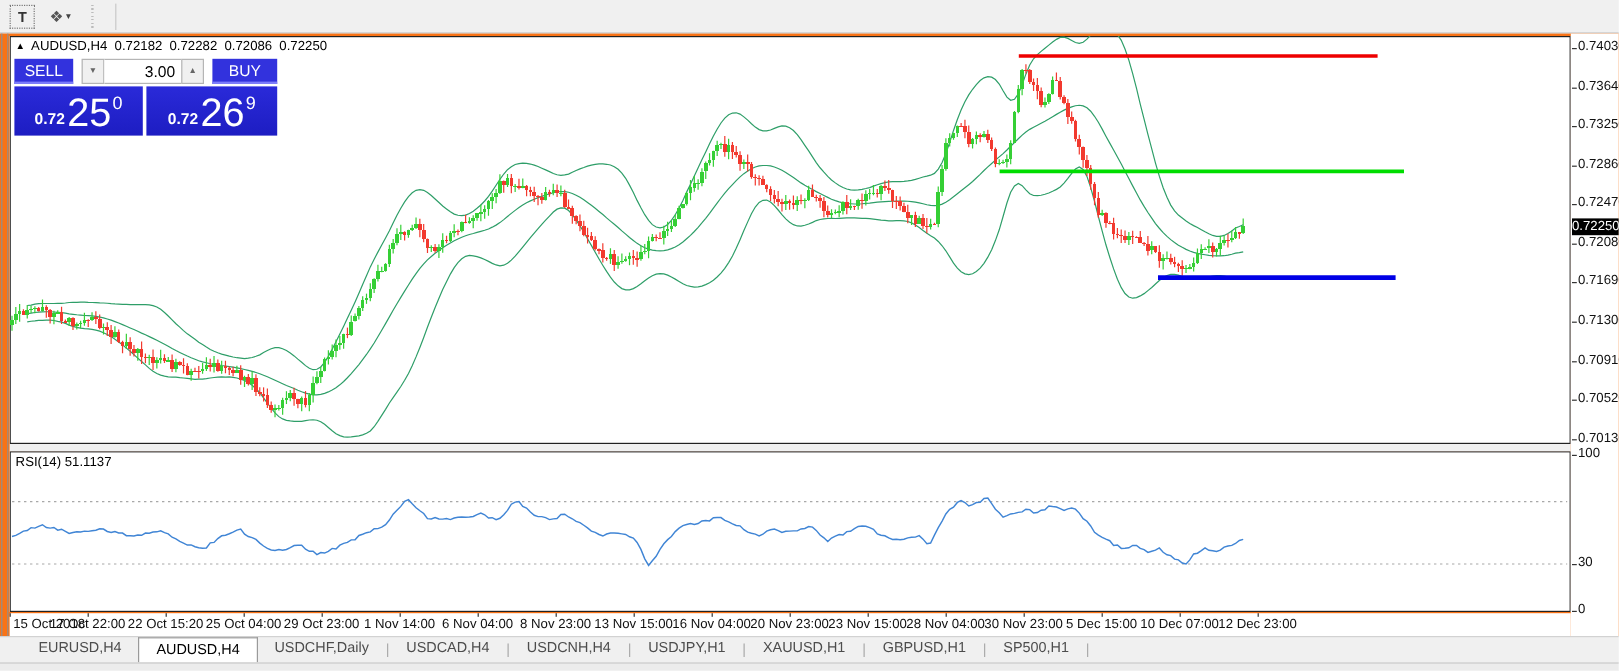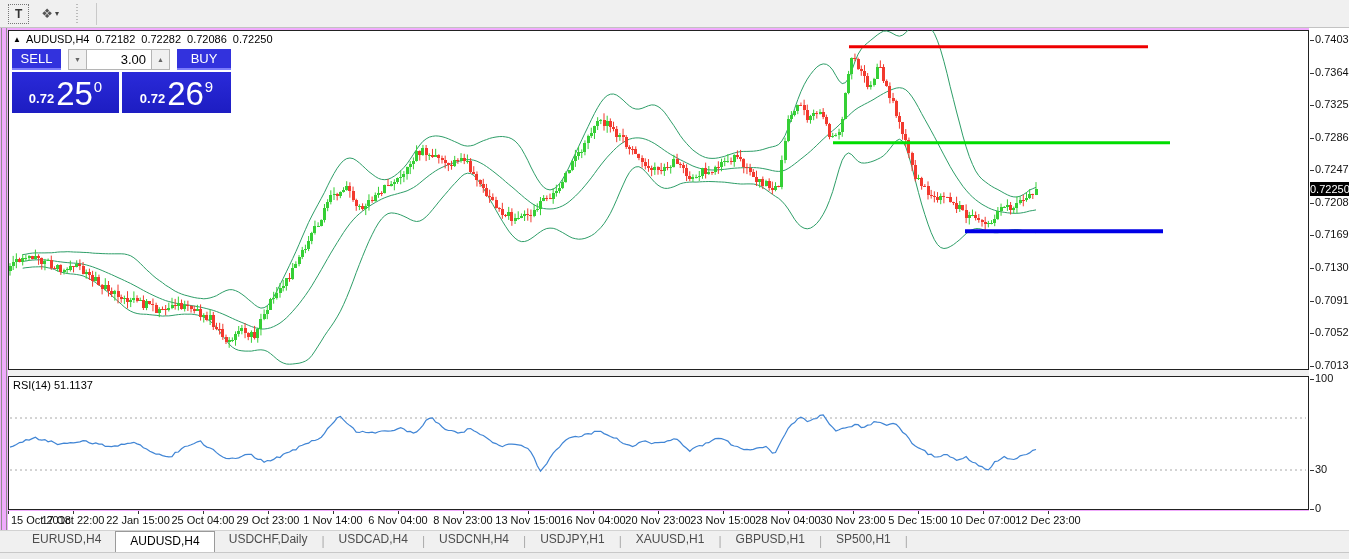--- a/index.html
+++ b/index.html
@@ -17,21 +17,21 @@
   .icon-btn .caret { font-size:8px; color:#444; }
   .grip { width:5px; height:20px; margin:0 6px 0 10px;
     background:repeating-linear-gradient(#bbb 0 1px, transparent 1px 3px);
     background-size:2px 100%; background-repeat:repeat-y; background-position:1px 0; }
   #timeframes { display:flex; align-items:center; height:28px; }
   .tf { font-size:11px; color:#222; padding:4px 8px; margin:0 1px; border:1px solid transparent; }
   .tf.active { background:#fbfbfb; border:1px solid #9a9a9a; }
   .vsep { width:1px; height:22px; background:#c9c9c9; margin-left:10px; }
 
   
-  .workspace { position:absolute; left:0; top:28px; width:1349px; height:502px; background:#f0abfc; }
+  .workspace { position:absolute; left:0; top:28px; width:1349px; height:502px; background:#f97316; }
   .gutter-line { position:absolute; top:0; width:1px; height:502px; background:#8f8f8f; }
 
   .pane-svg { position:absolute; background:#fff; }
   #main-svg { left:8px; top:2px; }    
   #rsi-svg  { left:8px; top:348px; }  
   .pane-sep { position:absolute; left:8px; top:342px; width:1301px; height:6px; background:#f0f0f0; }
 
   
   .price-axis { position:absolute; left:1309px; top:0; width:40px; height:502px; background:#fff; }
   .axis-label { position:absolute; left:6px; font-size:11px; color:#111; white-space:nowrap; }
@@ -811,21 +811,21 @@
         <div class="axis-label" style="top: 435px;">30</div>
         <div class="axis-label" style="top: 474px;">0</div>
         <div class="price-tag" style="top: 153.705px;">0.72250</div>
       </div>
     <div class="time-axis" id="time-axis">
         <div class="time-tick" style="left: 0px;"></div>
         <div class="time-label first" style="left: 3px;">15 Oct 2018</div>
         <div class="time-tick" style="left: 65px;"></div>
         <div class="time-label" style="left: 65px;">17 Oct 22:00</div>
         <div class="time-tick" style="left: 130px;"></div>
-        <div class="time-label" style="left: 130px;">22 Jan 15:00</div>
+        <div class="time-label" style="left: 130px;">22 Oct 15:20</div>
         <div class="time-tick" style="left: 195px;"></div>
         <div class="time-label" style="left: 195px; text-align: center;">25 Oct 04:00</div>
         <div class="time-tick" style="left: 260px;"></div>
         <div class="time-label" style="left: 260px;">29 Oct 23:00</div>
         <div class="time-tick" style="left: 325px;"></div>
         <div class="time-label" style="left: 325px;">1 Nov 14:00</div>
         <div class="time-tick" style="left: 390px;"></div>
         <div class="time-label" style="left: 390px;">6 Nov 04:00</div>
         <div class="time-tick" style="left: 455px;"></div>
         <div class="time-label" style="left: 455px;">8 Nov 23:00</div>

